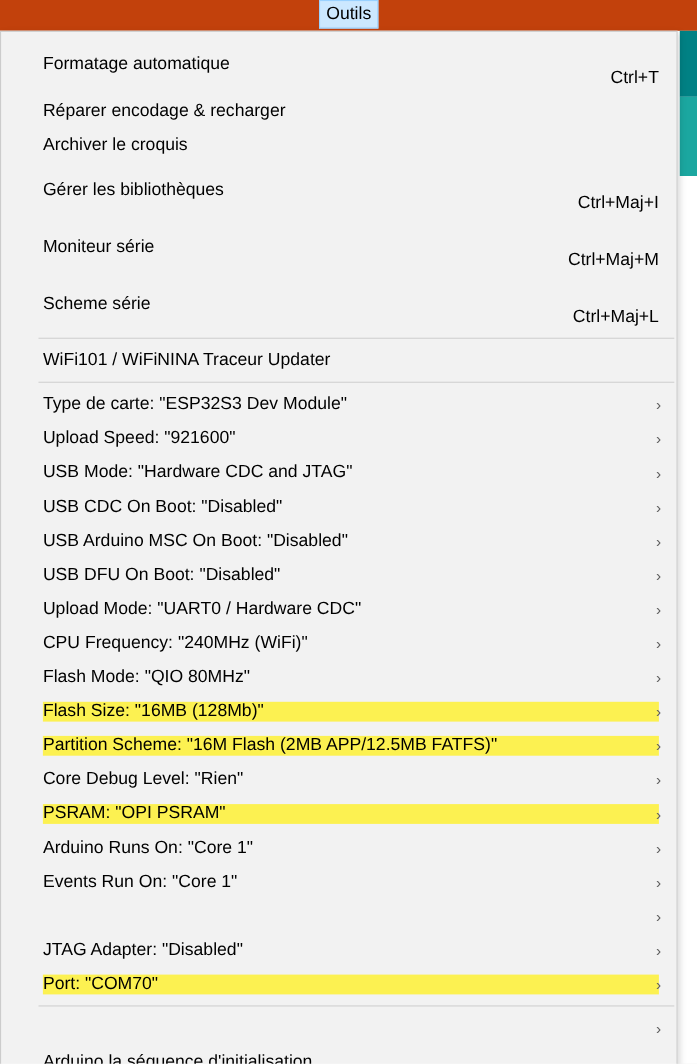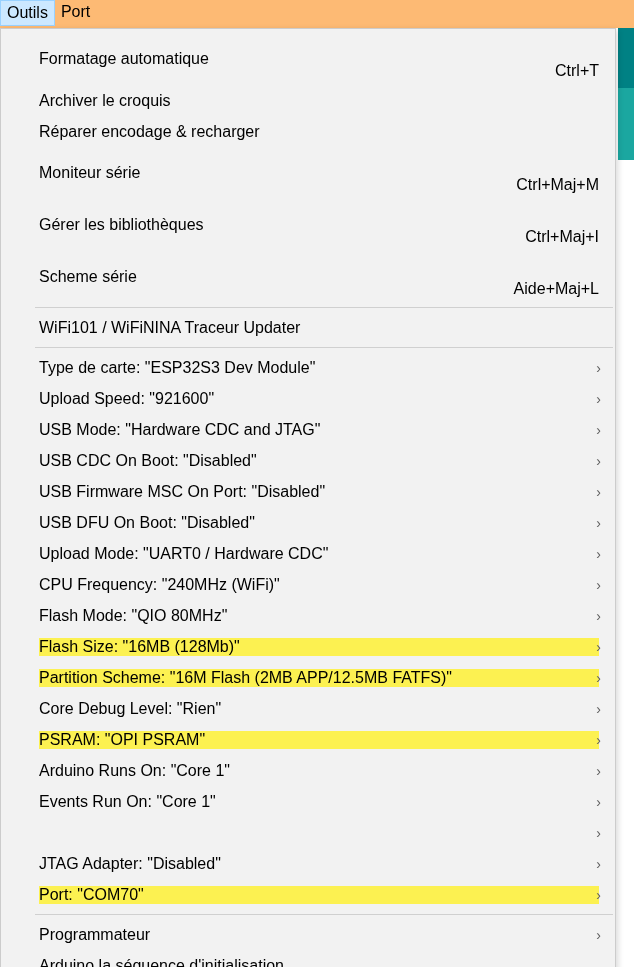--- a/index.html
+++ b/index.html
@@ -11,24 +11,25 @@
       font-family: "Segoe UI", Tahoma, sans-serif;
       font-size: 16px;
       background: #ffffff;
       color: #000000;
       width: 634px;
       height: 967px;
       position: relative;
     }
     .menubar {
       display: flex;
-      background: #fdba74;
+      background: #c2410c;
       height: 28px;
-      align-items: flex-start;
+      align-items: center;
       border-bottom: 0px;
+      flex-direction: column;
     }
     .menubar-item {
       padding: 3px 6px;
       cursor: default;
       display: flex;
       align-items: center;
     }
     .menubar-item.selected {
       background: #cce8ff;
       border: 1px solid #99d1ff;
@@ -105,36 +106,36 @@
 <div class="color-strip strip1"></div>
 <div class="color-strip strip2"></div>
 
 <div class="dropdown">
 
   <div class="menu-item">
     <span class="menu-item-label">Formatage automatique</span>
     <span class="menu-item-shortcut">Ctrl+T</span>
   </div>
   <div class="menu-item">
+    <span class="menu-item-label">Réparer encodage &amp; recharger</span>
+  </div>
+  <div class="menu-item">
     <span class="menu-item-label">Archiver le croquis</span>
   </div>
   <div class="menu-item">
-    <span class="menu-item-label">Réparer encodage &amp; recharger</span>
+    <span class="menu-item-label">Gérer les bibliothèques</span>
+    <span class="menu-item-shortcut">Ctrl+Maj+I</span>
   </div>
   <div class="menu-item">
     <span class="menu-item-label">Moniteur série</span>
     <span class="menu-item-shortcut">Ctrl+Maj+M</span>
   </div>
   <div class="menu-item">
-    <span class="menu-item-label">Gérer les bibliothèques</span>
-    <span class="menu-item-shortcut">Ctrl+Maj+I</span>
-  </div>
-  <div class="menu-item">
     <span class="menu-item-label">Scheme série</span>
-    <span class="menu-item-shortcut">Aide+Maj+L</span>
+    <span class="menu-item-shortcut">Ctrl+Maj+L</span>
   </div>
 
   <div class="divider"></div>
 
   <div class="menu-item">
     <span class="menu-item-label">WiFi101 / WiFiNINA Traceur Updater</span>
   </div>
 
   <div class="divider"></div>
 
@@ -148,21 +149,21 @@
   </div>
   <div class="menu-item">
     <span class="menu-item-label">USB Mode: "Hardware CDC and JTAG"</span>
     <span class="menu-item-arrow">›</span>
   </div>
   <div class="menu-item">
     <span class="menu-item-label">USB CDC On Boot: "Disabled"</span>
     <span class="menu-item-arrow">›</span>
   </div>
   <div class="menu-item">
-    <span class="menu-item-label">USB Firmware MSC On Port: "Disabled"</span>
+    <span class="menu-item-label">USB Arduino MSC On Boot: "Disabled"</span>
     <span class="menu-item-arrow">›</span>
   </div>
   <div class="menu-item">
     <span class="menu-item-label">USB DFU On Boot: "Disabled"</span>
     <span class="menu-item-arrow">›</span>
   </div>
   <div class="menu-item">
     <span class="menu-item-label">Upload Mode: "UART0 / Hardware CDC"</span>
     <span class="menu-item-arrow">›</span>
   </div>
@@ -206,20 +207,19 @@
     <span class="menu-item-arrow">›</span>
   </div>
   <div class="menu-item highlight">
     <span class="menu-item-label">Port: "COM70"</span>
     <span class="menu-item-arrow">›</span>
   </div>
 
   <div class="divider"></div>
 
   <div class="menu-item">
-    <span class="menu-item-label">Programmateur</span>
     <span class="menu-item-arrow">›</span>
   </div>
   <div class="menu-item">
     <span class="menu-item-label">Arduino la séquence d'initialisation</span>
   </div>
 
 </div>
 
 </body></html>

